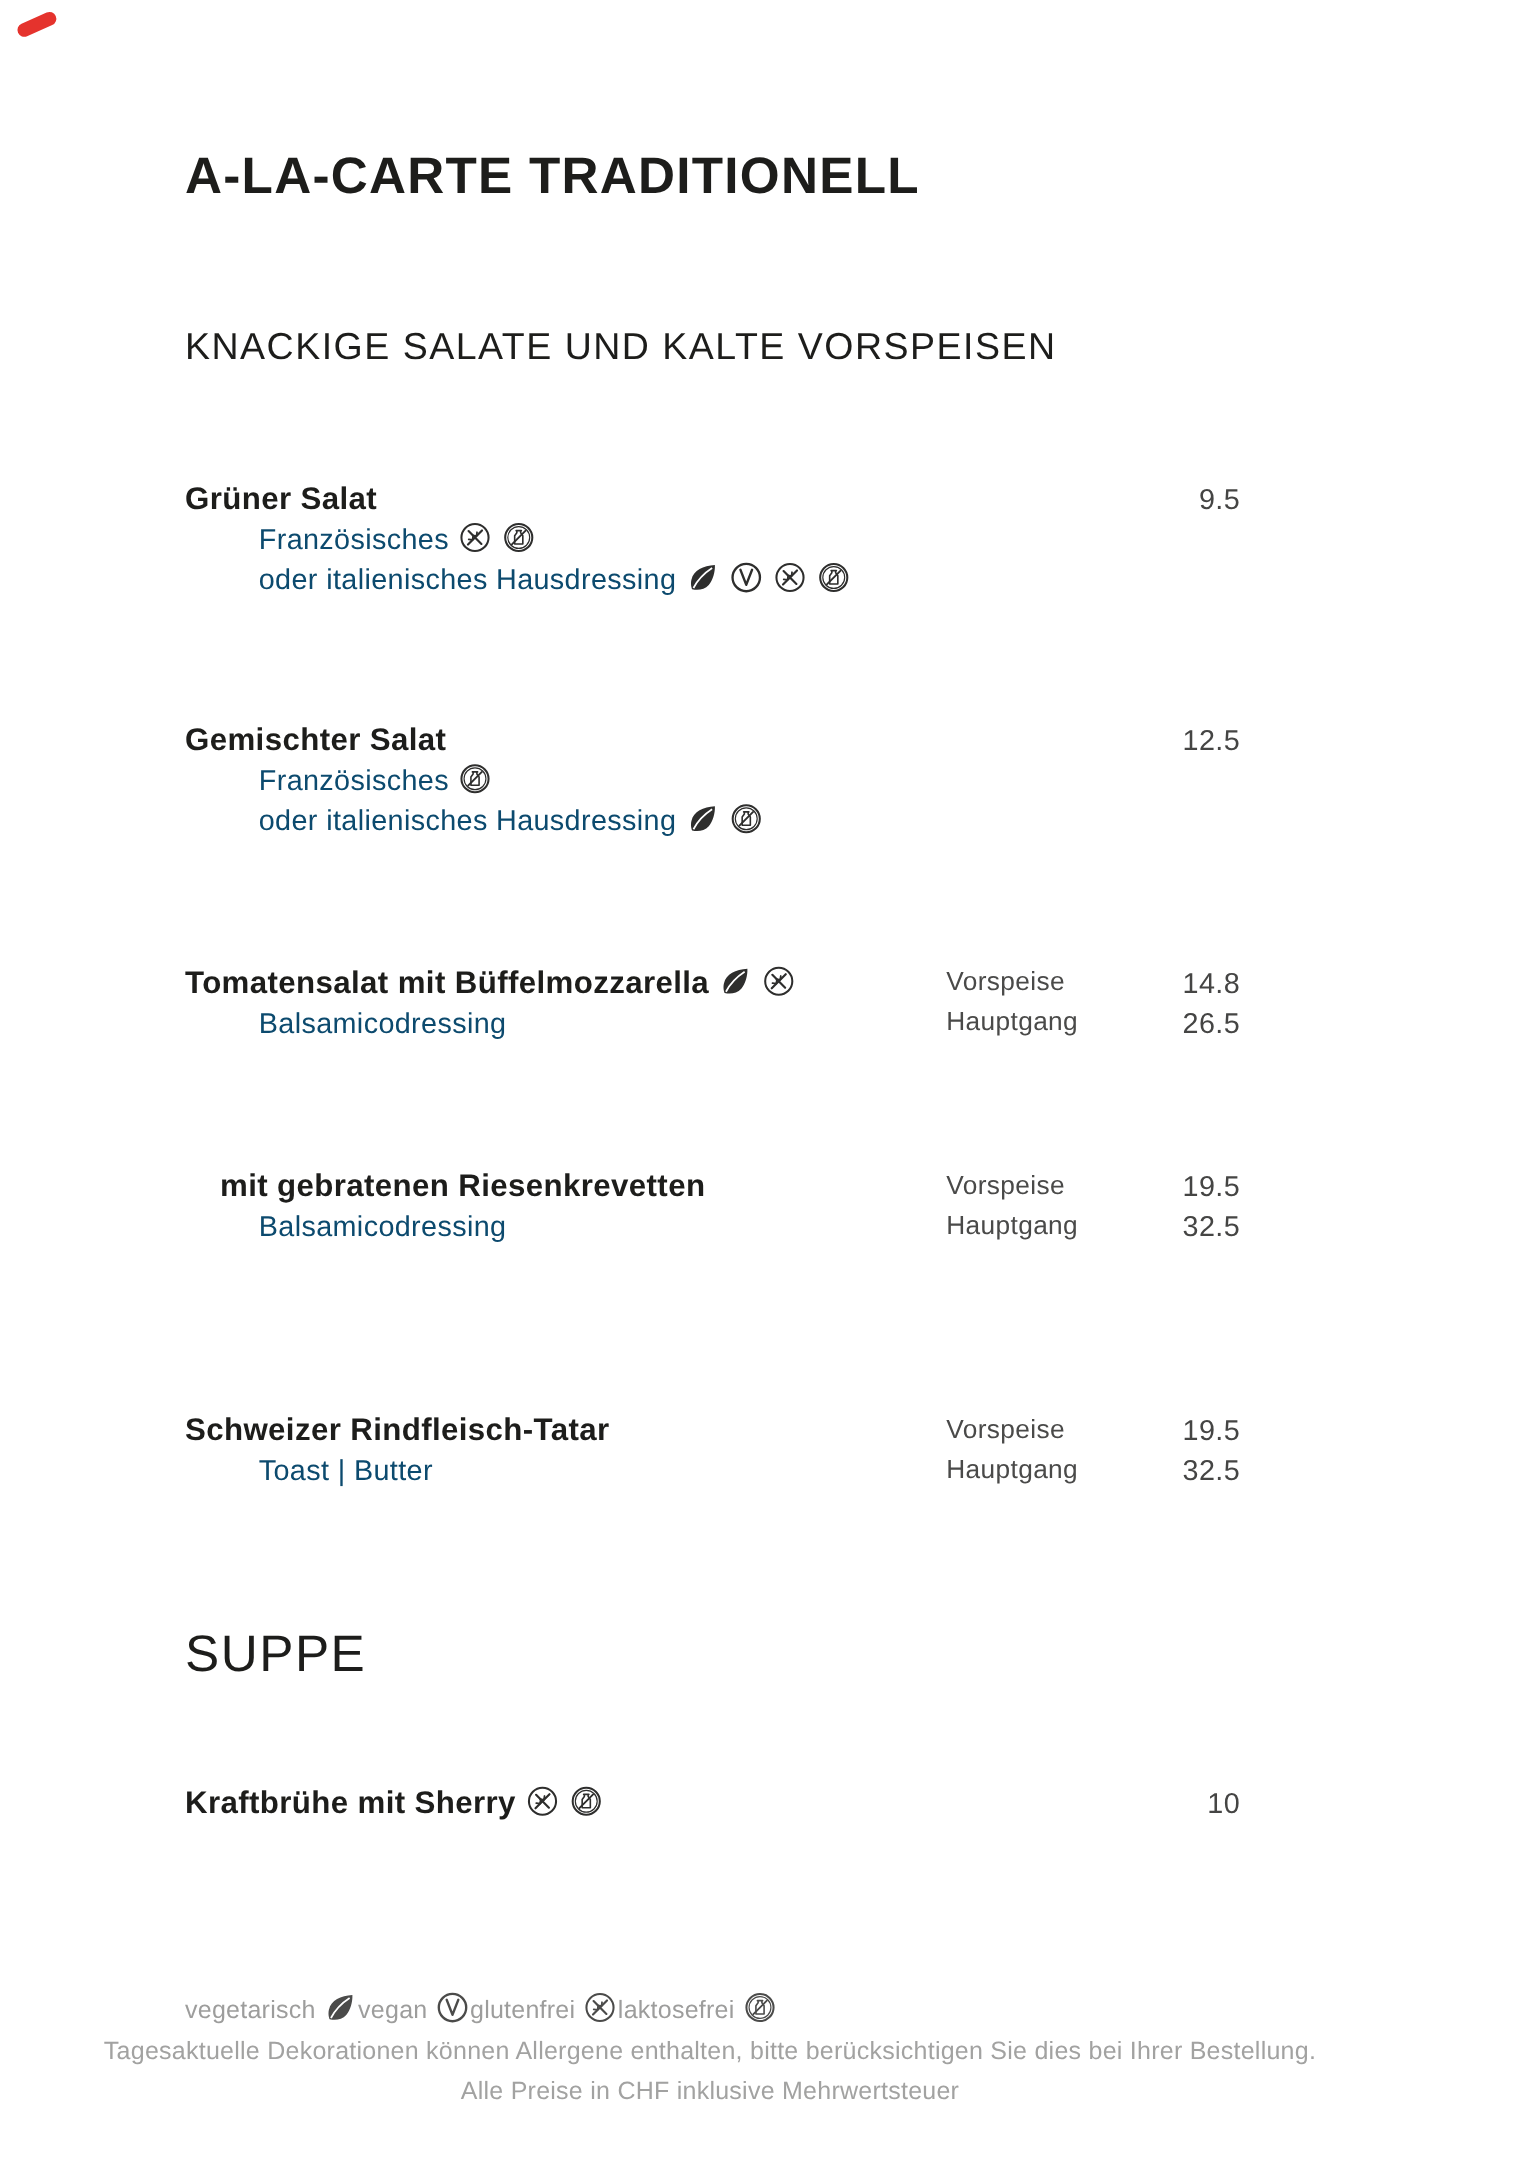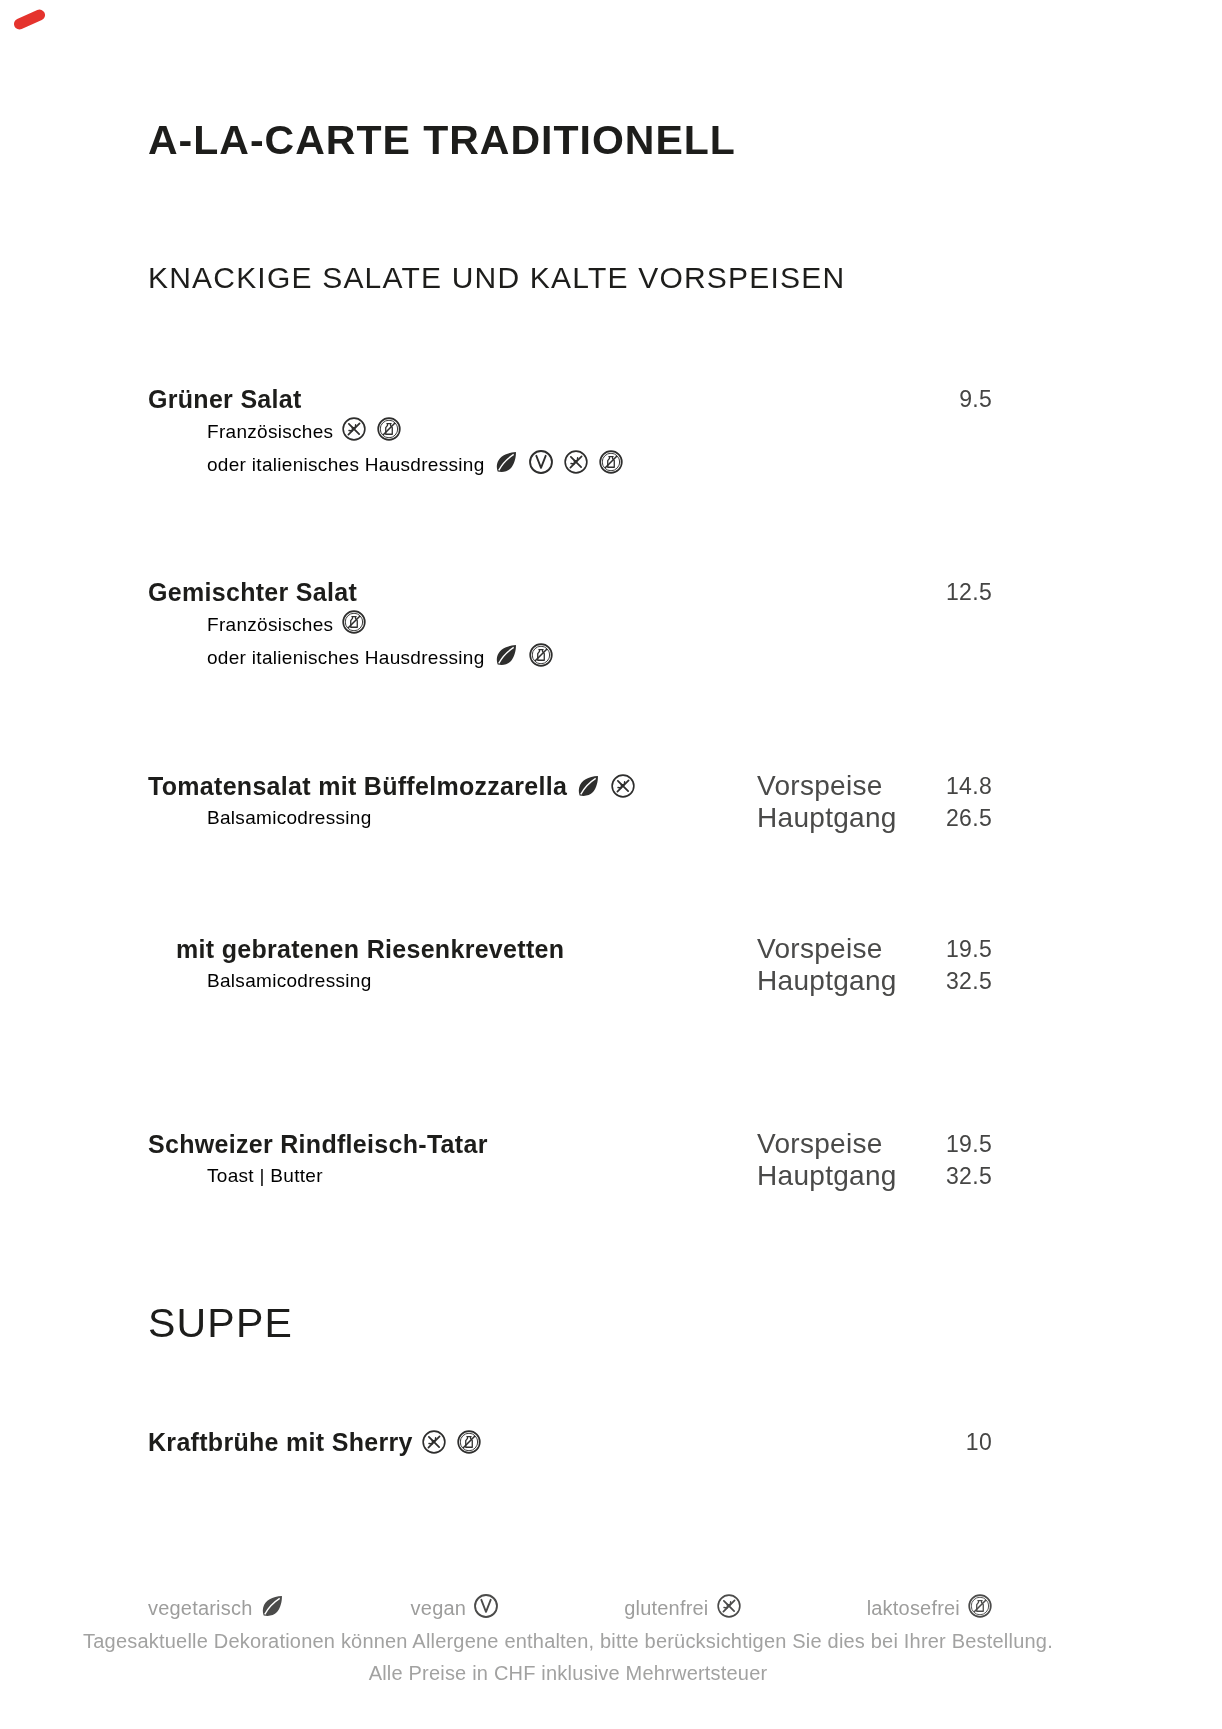--- a/index.html
+++ b/index.html
@@ -7,27 +7,27 @@
         font-family:"Liberation Sans",sans-serif;color:#1d1d1b;}
   .abs{position:absolute;}
   .corner-mark{position:absolute;left:13px;top:14px;width:33px;height:11px;border-radius:6px;
         transform:rotate(-24deg);}
   .title{left:148px;top:116px;font-size:41px;line-height:48px;font-weight:bold;letter-spacing:1px;}
   .sec-heading{left:148px;font-size:30px;line-height:36px;font-weight:normal;letter-spacing:1.2px;}
   .sec-heading.suppe{font-size:41px;line-height:40px;}
   .item{position:absolute;left:148px;right:144px;line-height:32px;}
   .item-name{font-size:25px;font-weight:bold;letter-spacing:.3px;white-space:nowrap;}
   .item-name2{font-size:25px;font-weight:bold;letter-spacing:.3px;padding-left:28px;white-space:nowrap;}
-  .item-desc{font-size:19px;color:#000000;padding-left:59px;letter-spacing:.3px;white-space:nowrap;}
-  .courses{position:absolute;left:609px;top:0;font-size:28px;color:#4a4a49;line-height:32px;letter-spacing:.3px;}
+  .item-desc{font-size:23px;color:#0c4a6e;padding-left:59px;letter-spacing:.3px;white-space:nowrap;}
+  .courses{position:absolute;left:609px;top:0;font-size:21px;color:#4a4a49;line-height:32px;letter-spacing:.3px;}
   .prices{position:absolute;right:0;top:0;font-size:23px;color:#454544;line-height:32px;text-align:right;letter-spacing:.3px;}
   .iconset{display:inline-block;}
   .ai{display:inline-block;width:28px;height:28px;margin-left:7px;vertical-align:-5px;color:#2e2e2d;}
   .ai svg{width:100%;height:100%;display:block;}
-  .legend{position:absolute;left:148px;right:142px;top:1592px;display:flex;justify-content:space-between;
+  .legend{position:absolute;left:148px;right:142px;top:1592px;display:flex;justify-content:flex-start;
         align-items:center;color:#9d9d9c;font-size:20px;line-height:30px;letter-spacing:.2px;}
   .legend-item{display:flex;align-items:center;}
   .legend-item .ai{margin-left:6px;color:#4b4b4a;}
   .footer-line{position:absolute;left:0;right:0;text-align:center;color:#a2a2a1;font-size:20px;
         letter-spacing:.2px;line-height:26px;}
   .footer-line.l1{top:1628px;}
   .footer-line.l2{top:1660px;}
 </style>
 </head>
 <body>

